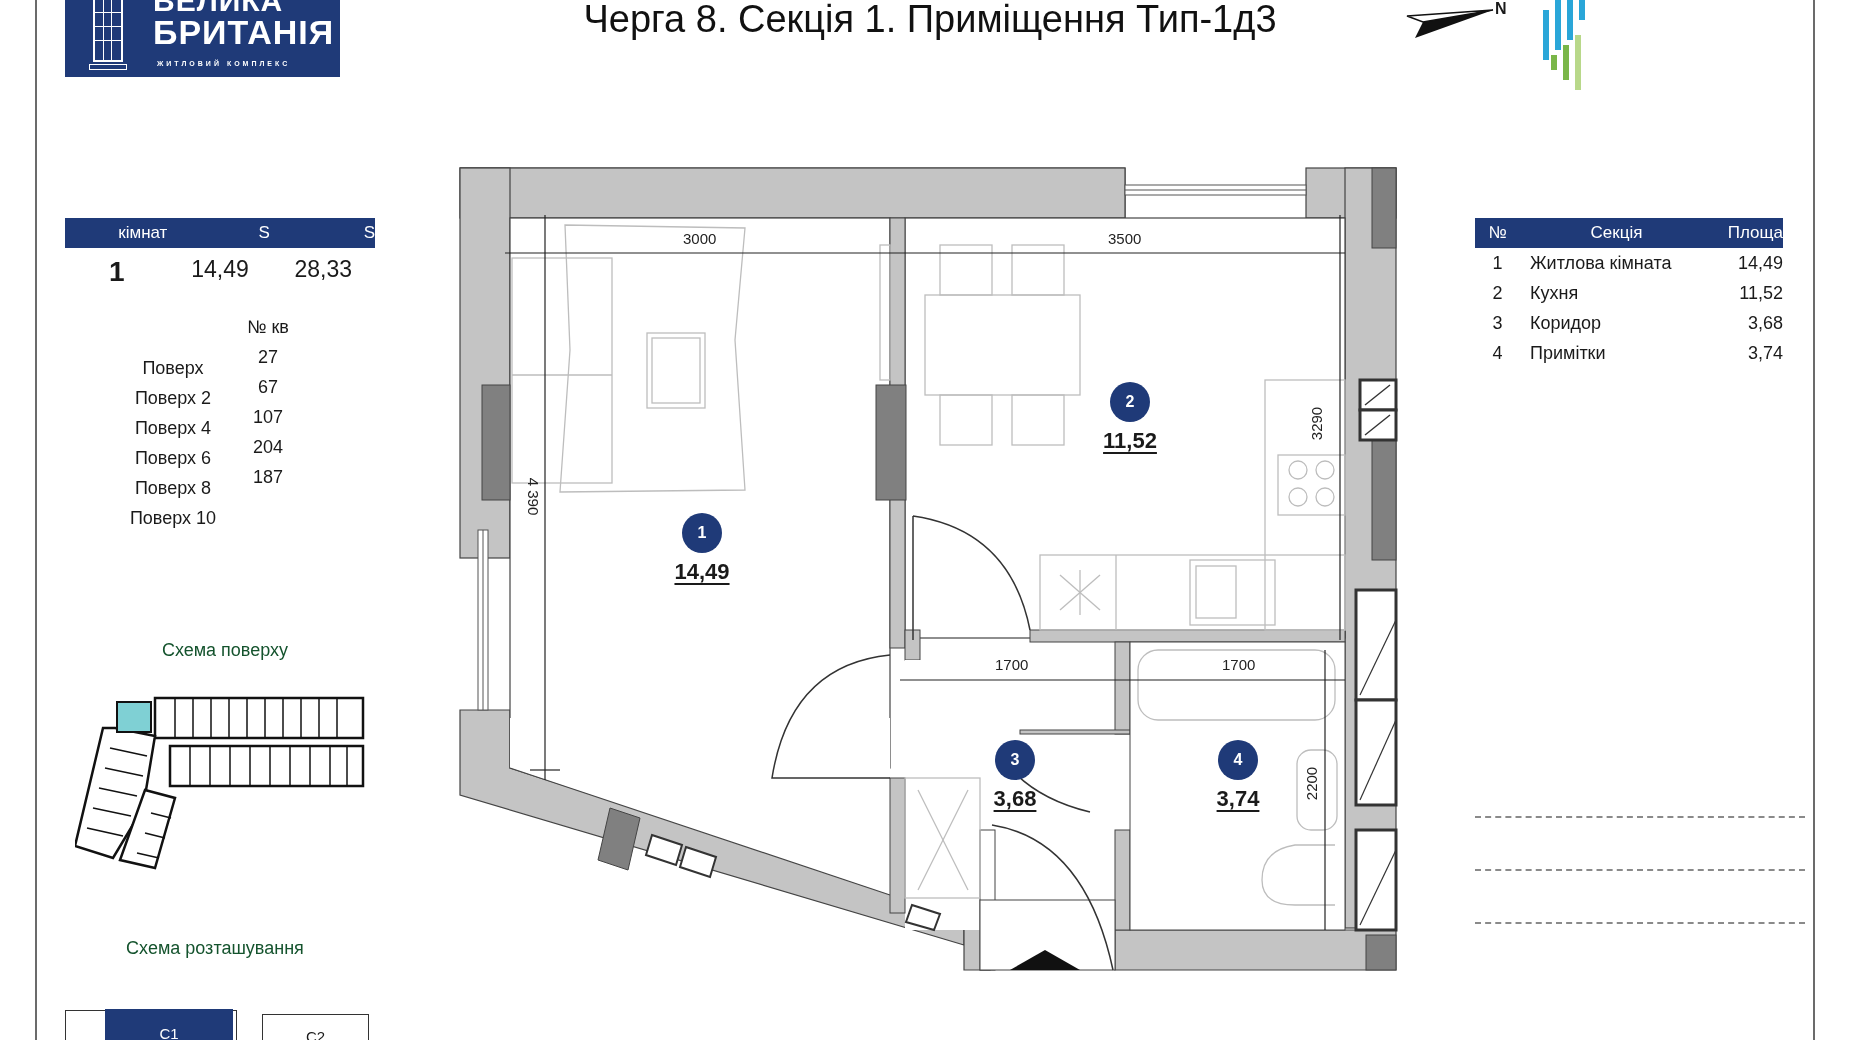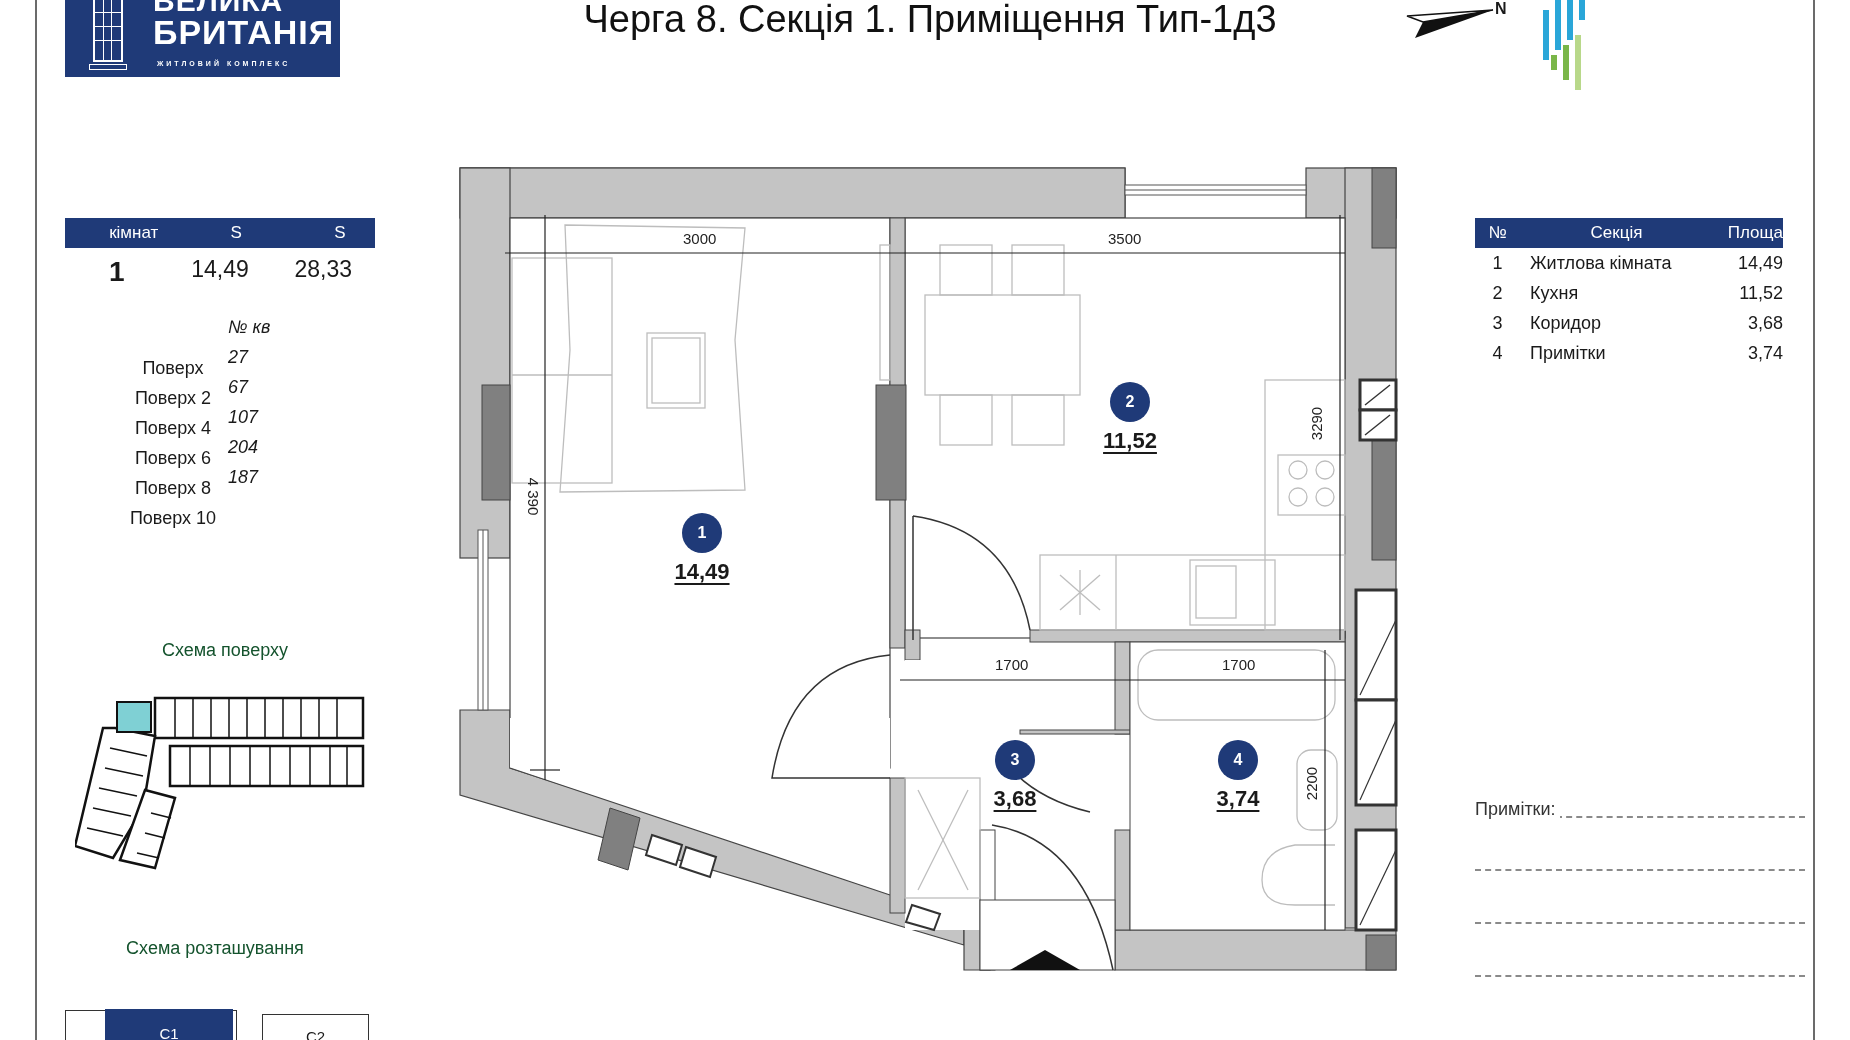--- a/index.html
+++ b/index.html
@@ -24,28 +24,28 @@
   .north{left:1405px;top:2px;width:110px;height:40px;}
   .north .n{position:absolute;left:90px;top:-2px;font-size:16px;font-weight:bold;}
 
   .piea{left:1540px;top:0;width:260px;height:90px;}
   .piea .word{position:absolute;left:62px;top:8px;font-size:58px;letter-spacing:6px;color:#5a5a5a;font-weight:normal;
     background:linear-gradient(#555 0 55%, #cfcfcf 55% 100%);-webkit-background-clip:text;background-clip:text;color:transparent;}
 
   
   .hdr{background:#1f3a78;color:#fff;font-size:17px;height:30px;line-height:30px;}
   .lt-hdr{left:65px;top:218px;width:310px;display:flex;}
-  .lt-hdr span{flex:1;text-align:center;margin-left:35px;}
+  .lt-hdr span{flex:1;text-align:right;margin-left:35px;}
   .lt-vals{left:65px;top:256px;width:310px;display:flex;font-size:23px;}
   .lt-vals span{flex:1;text-align:center;}
   .lt-vals .rooms{font-weight:bold;font-size:28px;}
   .floors{left:118px;top:312px;width:200px;font-size:18px;}
   .floors .row{display:flex;height:30px;line-height:30px;}
   .floors .c1{width:110px;text-align:center;margin-top:41px;}
-  .floors .c2{width:80px;font-style:italic;}
+  .floors .c2{width:80px;text-align:center;}
 
   .caption{font-size:18px;color:#14532d;text-align:center;}
 
   
   .rt{left:1475px;top:218px;width:308px;}
   .rt .hdr{display:flex;}
   .rt .row{display:flex;height:30px;line-height:30px;font-size:18px;}
   .rt .c-no{width:45px;text-align:center;}
   .rt .c-name{width:183px;padding-left:10px;text-align:left;}
   .rt .hdr .c-name{text-align:center;padding-left:0;width:193px;}
@@ -358,19 +358,16 @@
       <span class="c-area">3,68</span>
     </div>
   <div class="row">
       <span class="c-no">4</span>
       <span class="c-name">Примітки</span>
       <span class="c-area">3,74</span>
     </div>
 </div>
 
 <div class="abs notes">
-  <div class="line first">
-      <span>Примітки:</span>
-    </div>
   <div class="line"></div>
   <div class="line"></div>
   <div class="line"></div>
 </div>
 
 </body></html>

